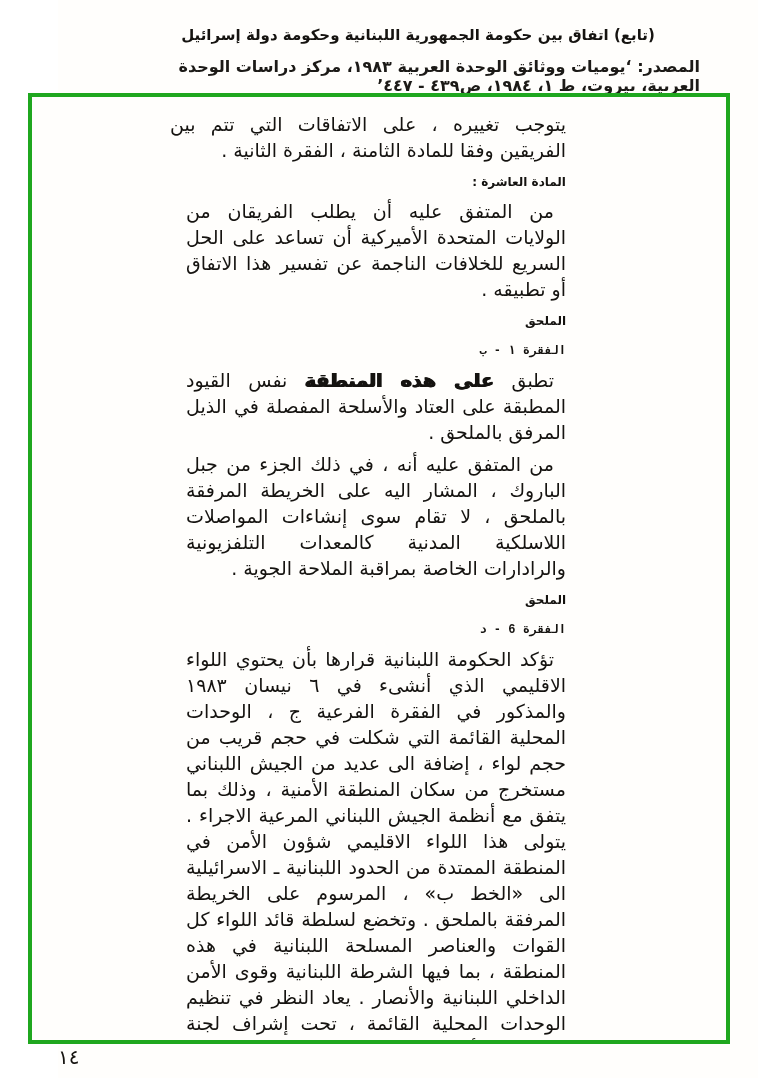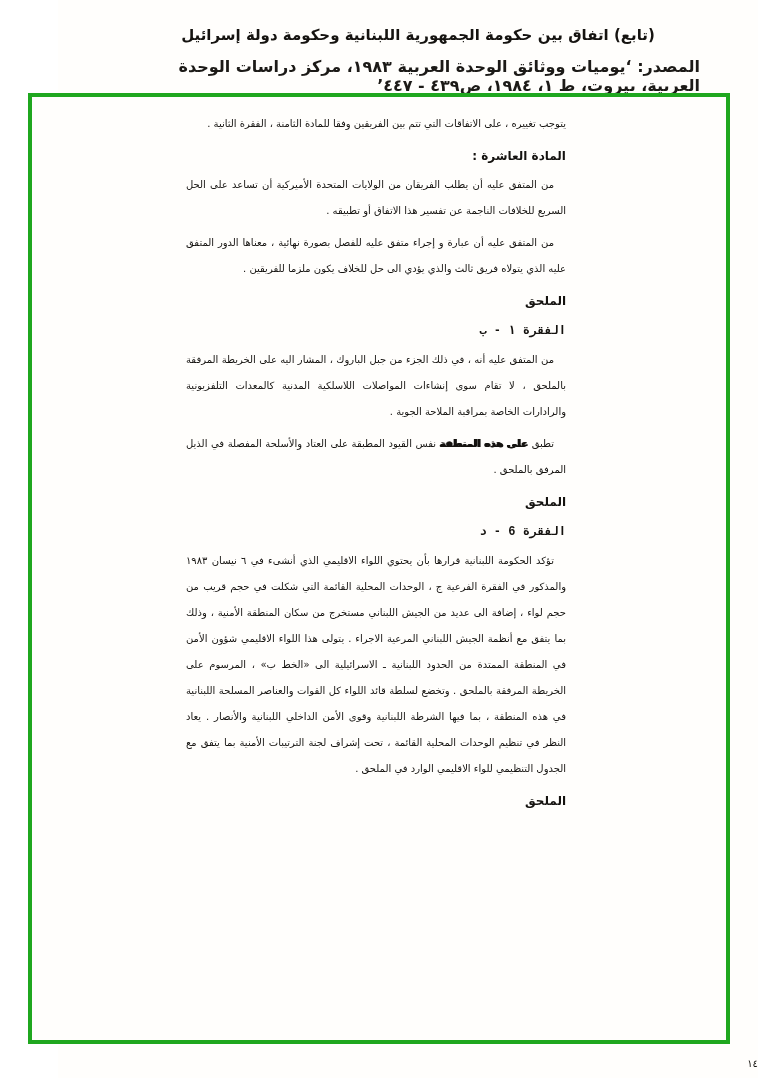--- a/index.html
+++ b/index.html
@@ -37,21 +37,21 @@
     top: 93px; right: 28px;
     width: 702px; height: 951px;
     border: 4px solid #1fa71f;
     background: #fffefc;
     overflow: hidden;
   }
   .content {
     margin: 14px 160px 0 138px; 
   }
   .para {
-    font-size: 10px;
+    font-size: 19px;
     line-height: 26px;
     text-align: justify;
     margin-bottom: 6px;
   }
   .para.indent { text-indent: 12px; margin-left: 16px; }
   .heading {
     font-size: 12px;
     line-height: 26px;
     font-weight: bold;
     margin: 5px 0 3px;
@@ -59,22 +59,22 @@
   }
   .heading.tight { margin-top: 4px; font-family: Liberation Mono, monospace; }
   .overprint {
     font-weight: bold;
     letter-spacing: -0.5px;
     text-shadow: 0.7px 0 0 currentColor, -0.7px 0 0 currentColor;
   }
   .page-number {
     position: absolute;
     bottom: 9px; left: 0; right: 0;
-    text-align: right;
-    font-size: 10px;
+    text-align: left;
+    font-size: 20px;
     color: #15130f;
   }
 </style>
 </head>
 <body>
 
 <div class="page">
 
   <div class="header">
     <div class="title">(تابع) اتفاق بين حكومة الجمهورية اللبنانية وحكومة دولة إسرائيل</div>
@@ -84,29 +84,28 @@
   <div class="frame">
     <div class="content">
 
       <p class="para">يتوجب تغييره ، على الاتفاقات التي تتم بين الفريقين وفقا للمادة الثامنة ، الفقرة الثانية .</p>
 
       <div class="heading">المادة العاشرة :</div>
 
       <p class="para indent">من المتفق عليه أن يطلب الفريقان من الولايات المتحدة الأميركية أن تساعد على الحل السريع للخلافات الناجمة عن تفسير هذا الاتفاق أو تطبيقه .</p>
 
 
-      <p class="para indent">من المتفق عليه أن عبارة و إجراء متفق عليه للفصل بصورة نهائية ، معناها الدور المتفق عليه الذي يتولاه فريق ثالث والذي يؤدي الى حل للخلاف يكون ملزما للفريقين .</p>
 
       <div class="heading">الملحق</div>
 
       <div class="heading tight">الفقرة ١ - ب</div>
 
+      <p class="para indent"><span>تطبق </span><span class="overprint">على هذه المنطقة</span><span> نفس القيود المطبقة على العتاد والأسلحة المفصلة في الذيل المرفق بالملحق .</span></p>
+
       <p class="para indent">من المتفق عليه أنه ، في ذلك الجزء من جبل الباروك ، المشار اليه على الخريطة المرفقة بالملحق ، لا تقام سوى إنشاءات المواصلات اللاسلكية المدنية كالمعدات التلفزيونية والرادارات الخاصة بمراقبة الملاحة الجوية .</p>
-
-      <p class="para indent"><span>تطبق </span><span class="overprint">على هذه المنطقة</span><span> نفس القيود المطبقة على العتاد والأسلحة المفصلة في الذيل المرفق بالملحق .</span></p>
 
       <div class="heading">الملحق</div>
 
       <div class="heading tight">الفقرة 6 - د</div>
 
       <p class="para indent">تؤكد الحكومة اللبنانية قرارها بأن يحتوي اللواء الاقليمي الذي أنشىء في ٦ نيسان ١٩٨٣ والمذكور في الفقرة الفرعية ج ، الوحدات المحلية القائمة التي شكلت في حجم قريب من حجم لواء ، إضافة الى عديد من الجيش اللبناني مستخرج من سكان المنطقة الأمنية ، وذلك بما يتفق مع أنظمة الجيش اللبناني المرعية الاجراء . يتولى هذا اللواء الاقليمي شؤون الأمن في المنطقة الممتدة من الحدود اللبنانية ـ الاسرائيلية الى «الخط ب» ، المرسوم على الخريطة المرفقة بالملحق . وتخضع لسلطة قائد اللواء كل القوات والعناصر المسلحة اللبنانية في هذه المنطقة ، بما فيها الشرطة اللبنانية وقوى الأمن الداخلي اللبنانية والأنصار . يعاد النظر في تنظيم الوحدات المحلية القائمة ، تحت إشراف لجنة الترتيبات الأمنية بما يتفق مع الجدول التنظيمي للواء الاقليمي الوارد في الملحق .</p>
 
       <div class="heading">الملحق</div>
 
     </div>

